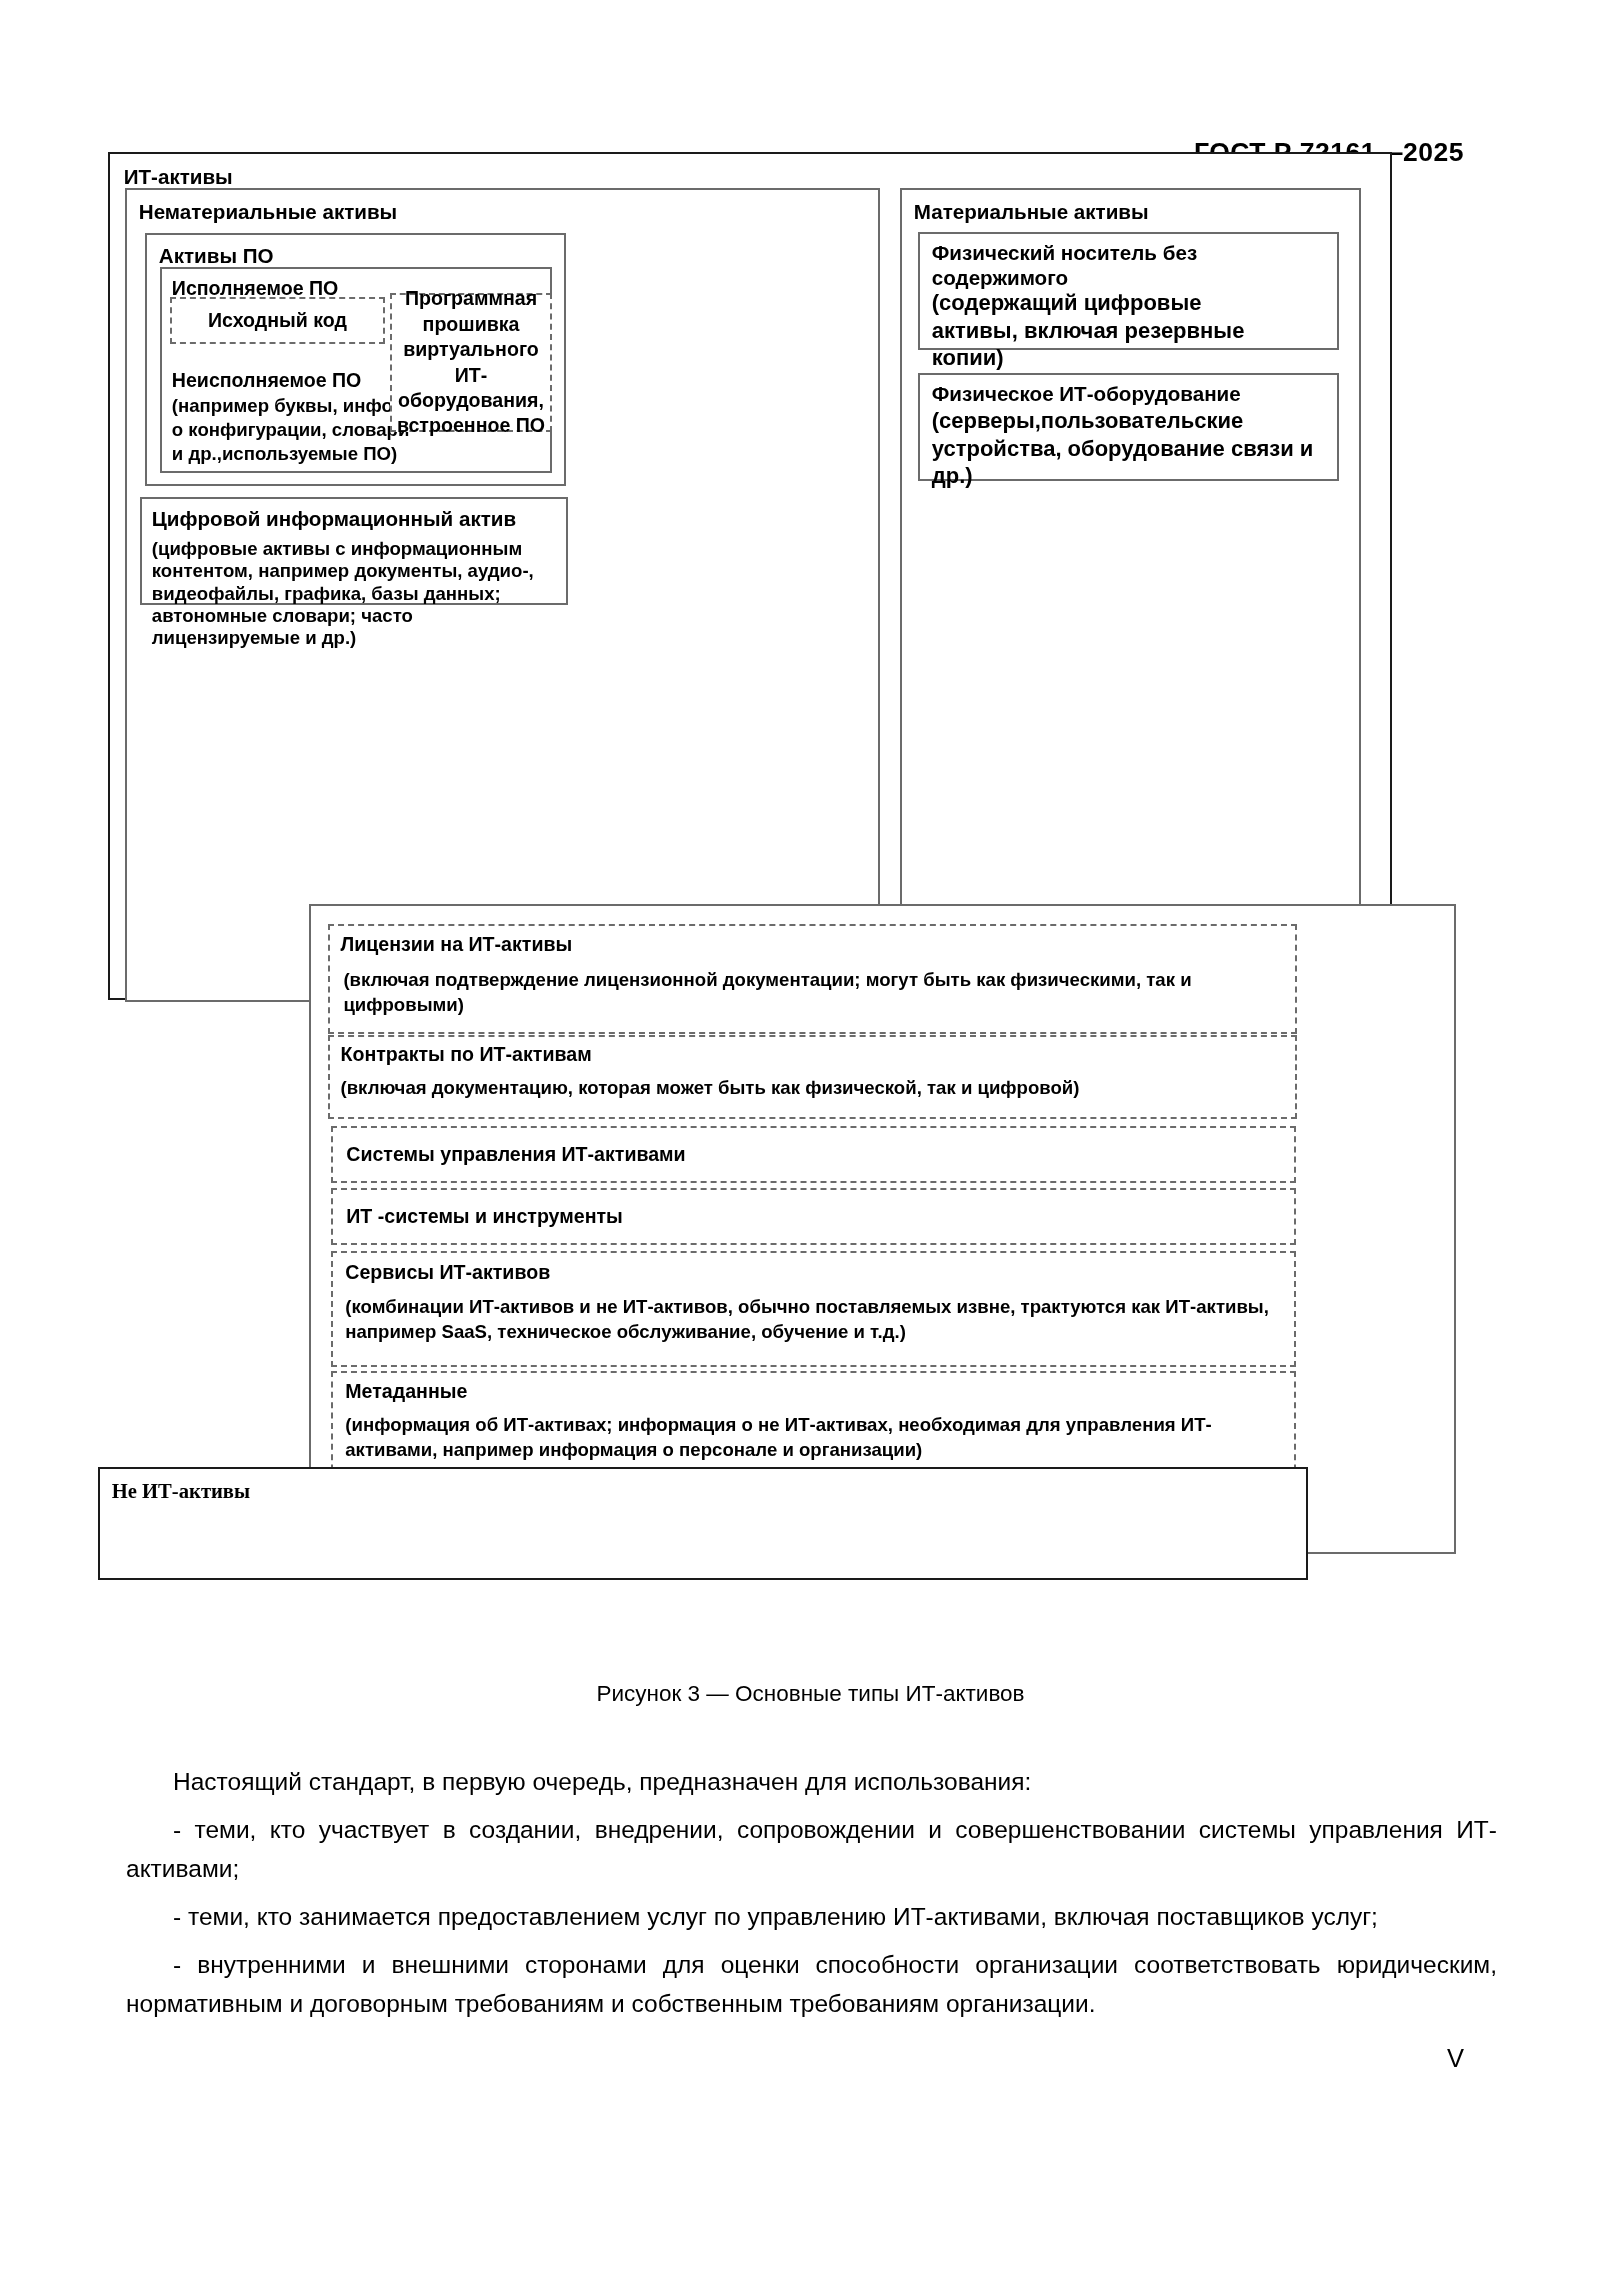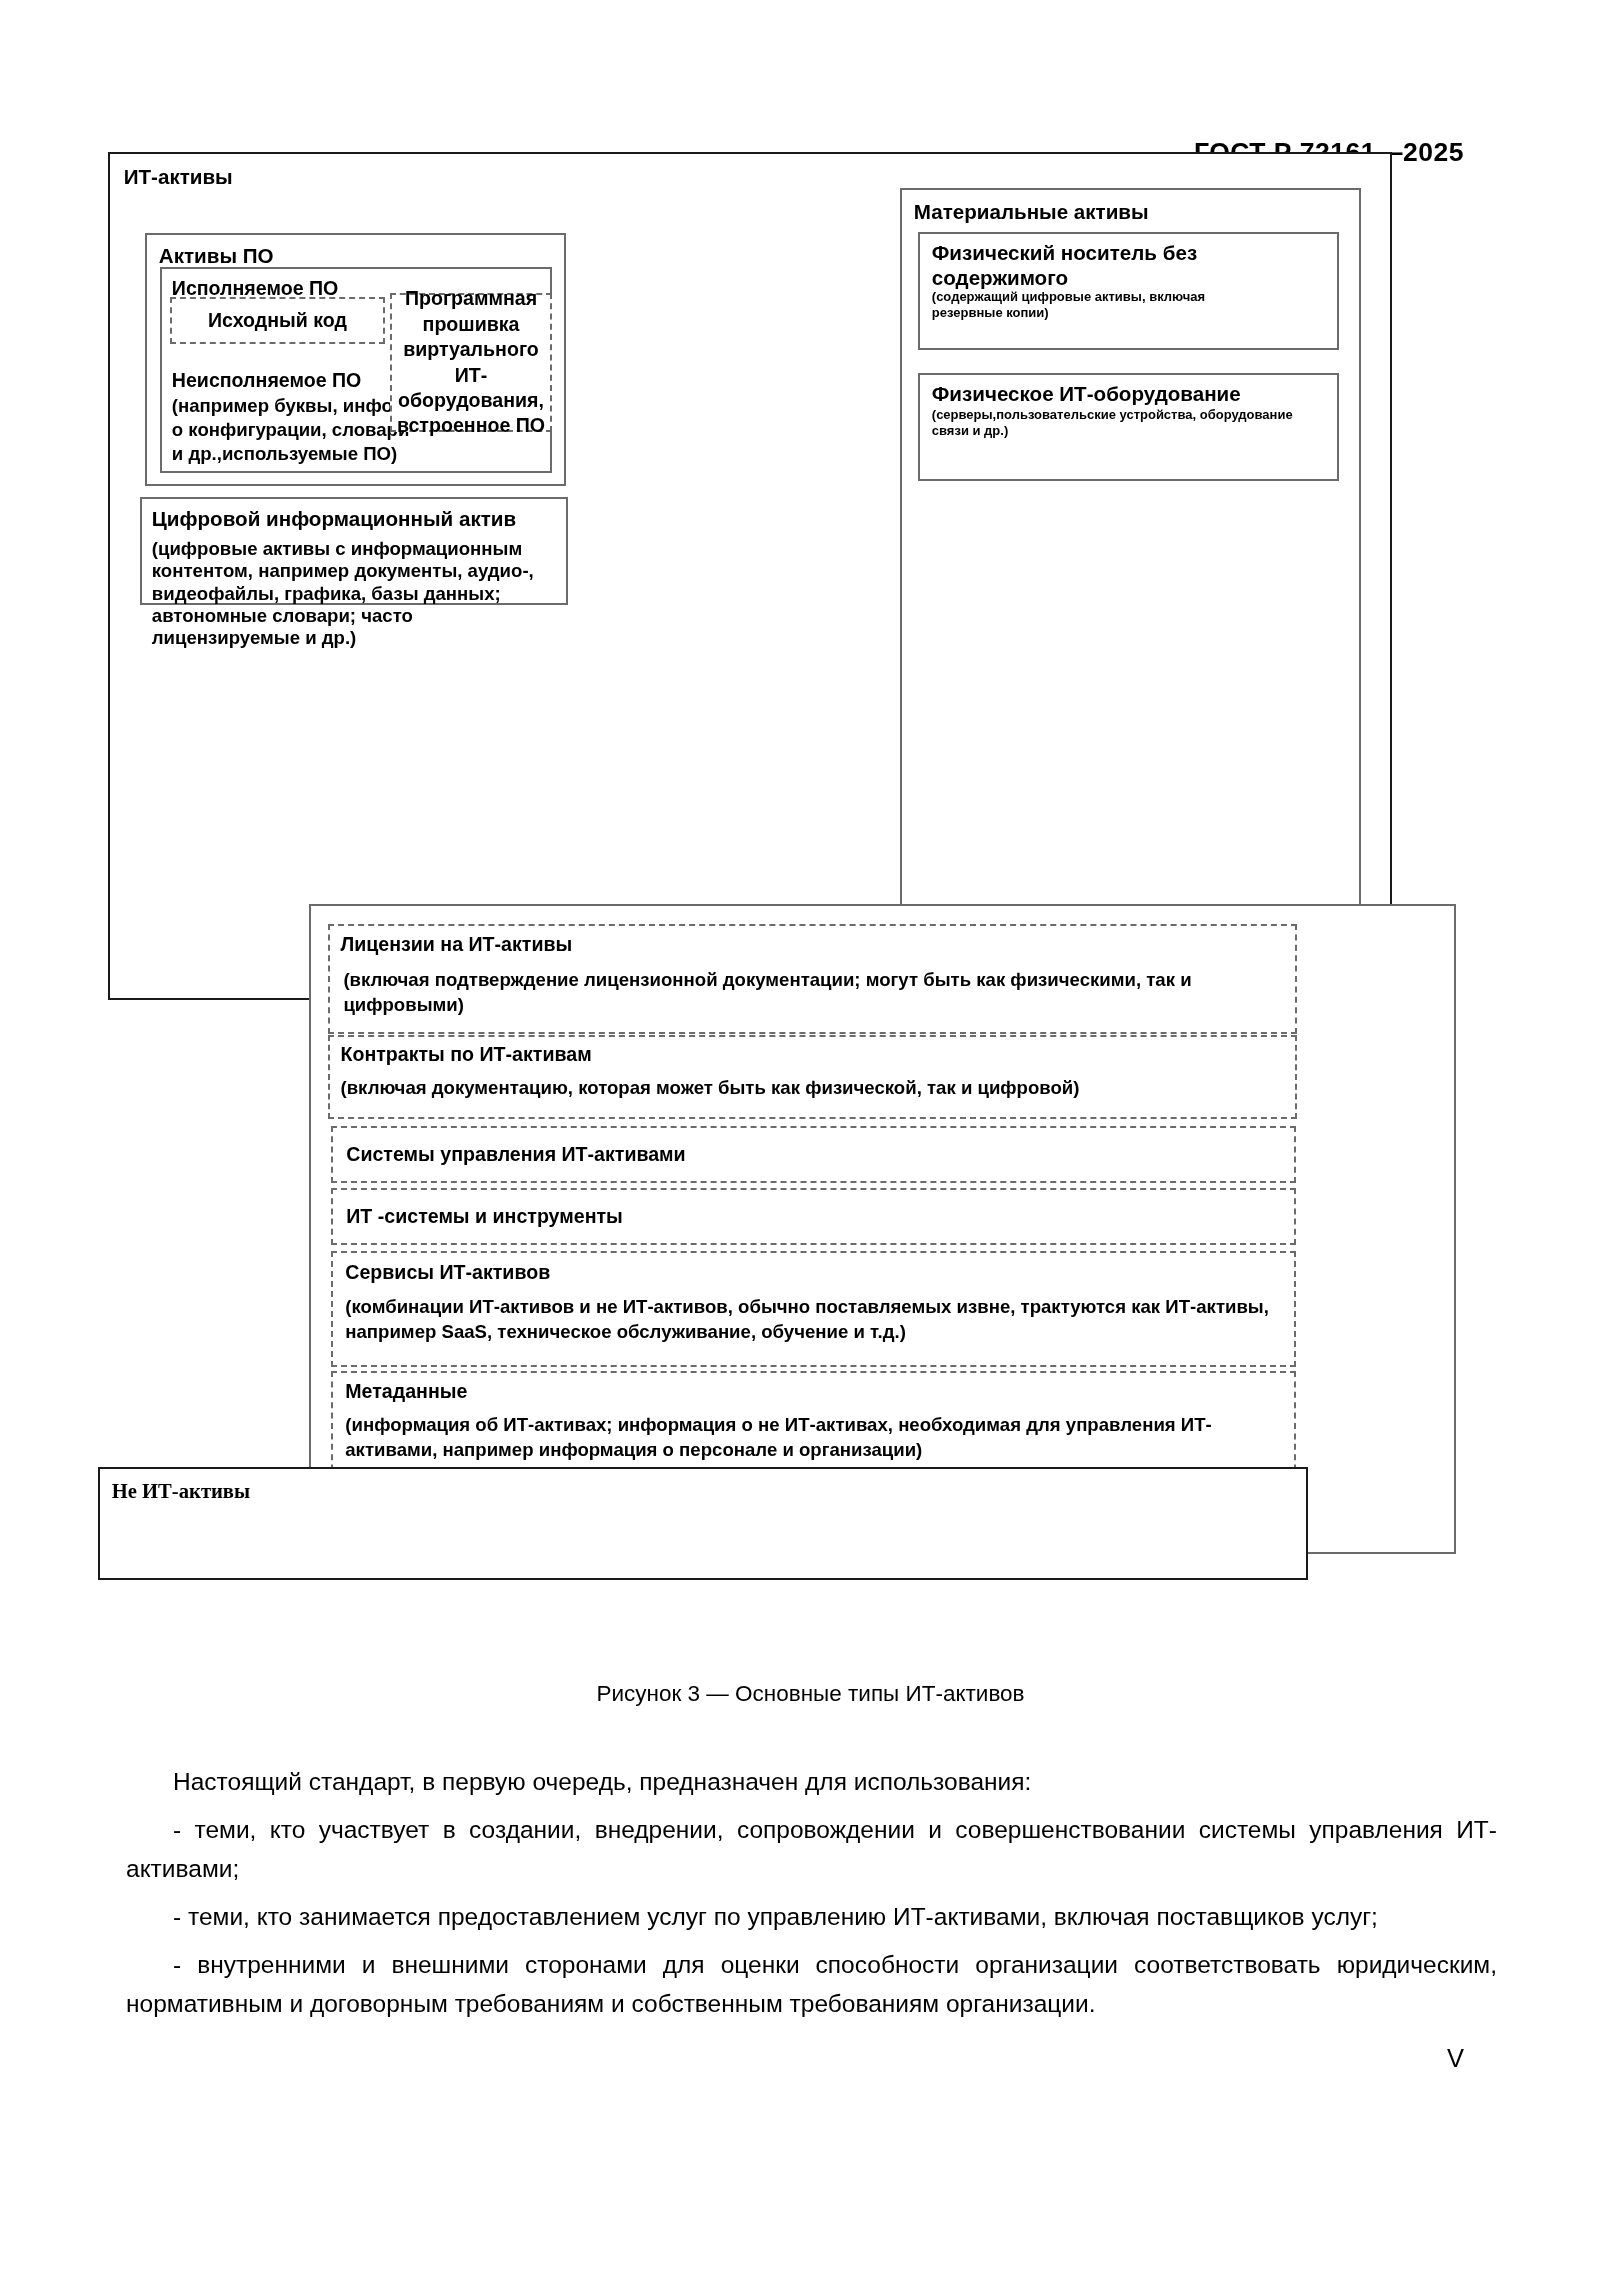--- a/index.html
+++ b/index.html
@@ -22,21 +22,21 @@
   
   .figure{position:absolute; left:0; top:0; width:1621px; height:1588px;}
 
   .bx{position:absolute; box-sizing:border-box; background:#fff;}
   .solid-thin{border:2px solid #6b6b6b;}
   .solid-thick{border:2.9px solid #1a1a1a;}
   .dashed{border:2px dashed #6b6b6b;}
 
   .ttl{font-size:20.6px; font-weight:bold; line-height:1.28;}
   .ttl-lite{font-size:19.6px; font-weight:bold; line-height:1.3;}
-  .body-s{font-size:13px; font-weight:bold; line-height:1.25;}
+  .body-s{font-size:22px; font-weight:bold; line-height:1.25;}
   .body-n{font-size:18.6px; font-weight:bold; line-height:1.3;}
   .ctr{text-align:center;}
 
   
   .fig-caption{
     position:absolute; top:1681px; left:0; width:1621px;
     text-align:center; font-size:22.5px;
   }
 
   
@@ -58,20 +58,23 @@
 <div class="page">
 
   <div class="doc-header">ГОСТ Р 72161—2025</div>
 
   <div class="figure">
 
     <div class="bx solid-thick" style="left:108px;top:152px;width:1284px;height:848px;">
       <div class="ttl" style="position:absolute;left:13.7px;top:9.8px;">ИТ-активы</div>
     </div>
 
+    <div class="bx solid-thin" style="left:125px;top:188px;width:755px;height:814px;">
+      <div class="ttl" style="position:absolute;left:11.8px;top:8.8px;">Нематериальные активы</div>
+    </div>
 
     <div class="bx solid-thin" style="left:145px;top:233px;width:421px;height:253px;">
       <div class="ttl" style="position:absolute;left:11.8px;top:7.8px;">Активы ПО</div>
     </div>
 
     <div class="bx solid-thin" style="left:160px;top:267px;width:392px;height:98px;">
       <div class="ttl-lite" style="position:absolute;left:9.8px;top:6.9px;">Исполняемое ПО</div>
     </div>
 
     <div class="bx dashed" style="left:170px;top:297px;width:215px;height:47px;display:flex;align-items:center;justify-content:center;">

